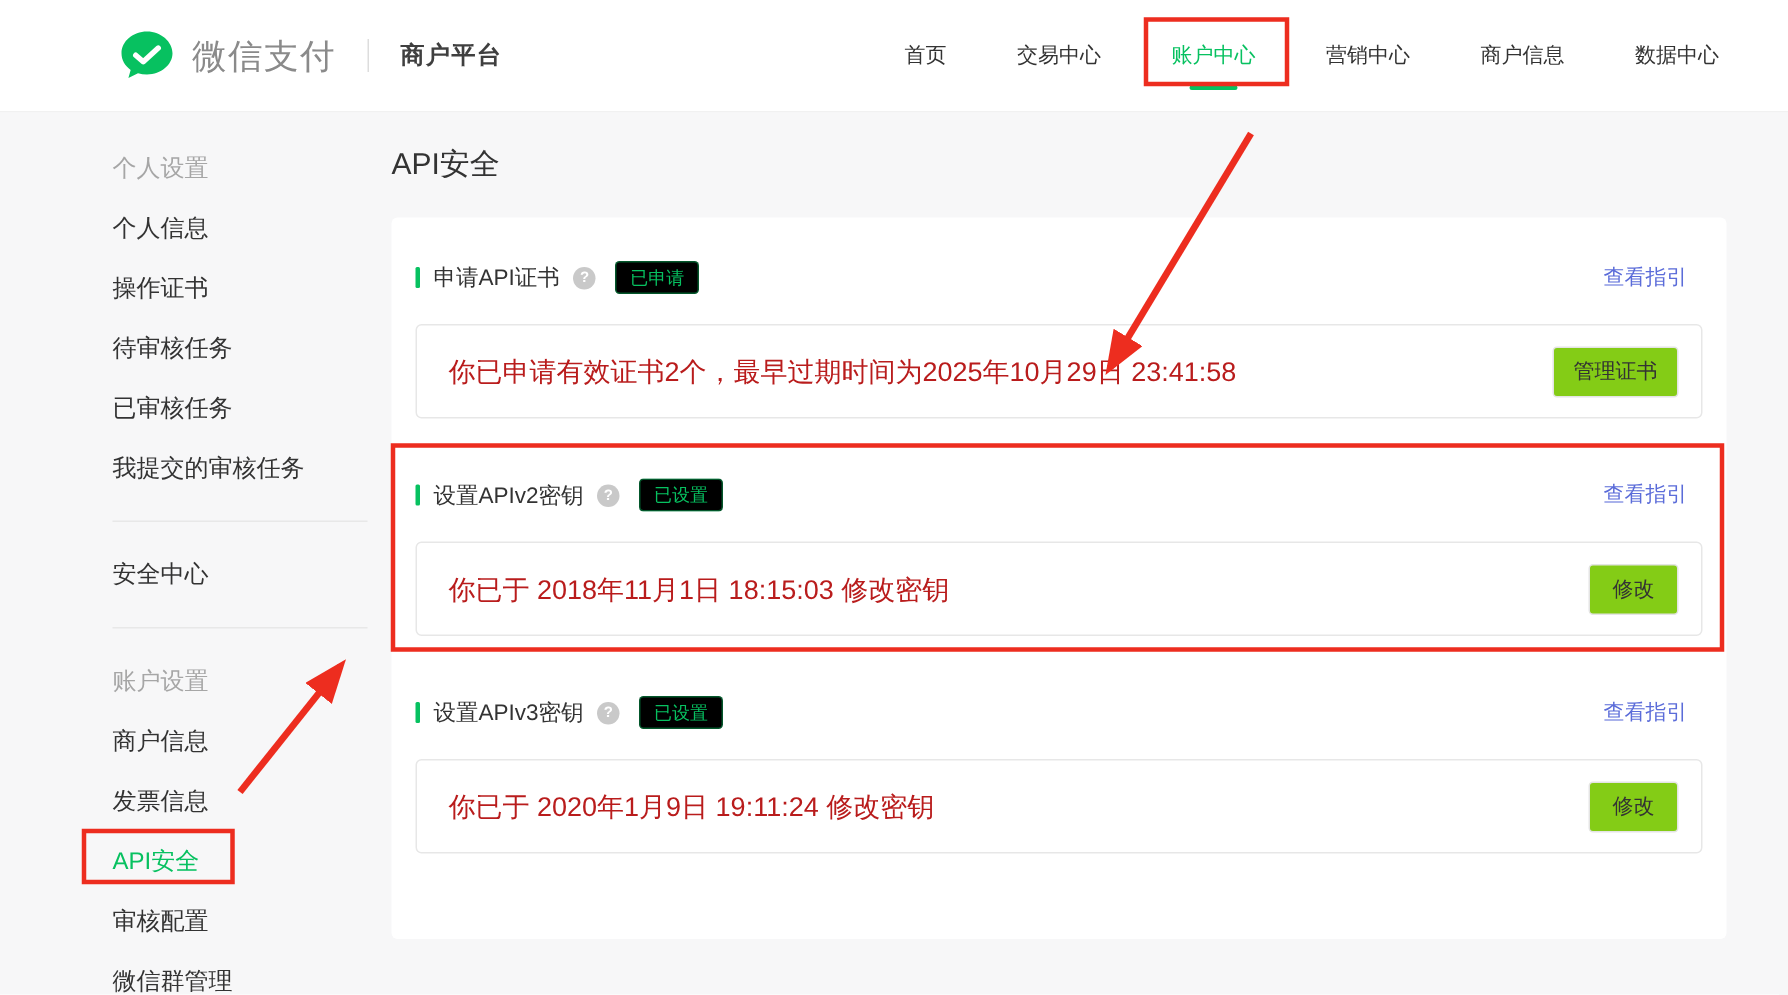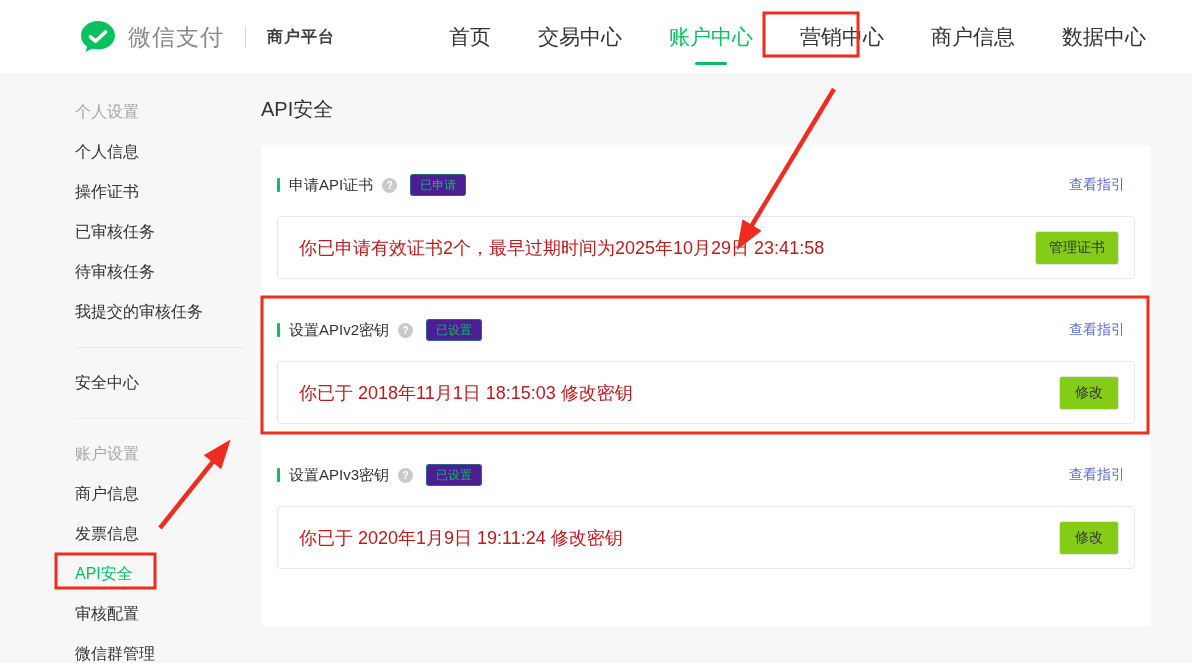--- a/index.html
+++ b/index.html
@@ -20,21 +20,21 @@
     height:75px;background:#fff;border-bottom:1px solid #f1f1f1;
     display:flex;padding:0 44px 0 80px;
   }
   .logo-group{display:flex;align-items:center;}
   .logo-mark{width:36px;height:34px;flex:0 0 auto;}
   .logo-text{font-size:23px;color:#8a8a8a;margin-left:12px;letter-spacing:1px;}
   .logo-sep{width:1px;height:22px;background:#ddd;margin:0 21px;}
   .portal-label{font-size:16px;color:#3f3f3f;font-weight:bold;letter-spacing:1px;}
   .topnav{margin-left:auto;display:flex;gap:43px;align-items:center;}
   .topnav .nav-item{
-    font-size:21px;color:#333;cursor:pointer;position:relative;
+    font-size:14px;color:#333;cursor:pointer;position:relative;
     padding:10px 2px;white-space:nowrap;
   }
   .topnav .nav-item.active{color:var(--green);}
   .topnav .nav-item.active::after{
     content:"";position:absolute;left:50%;transform:translateX(-50%);
     bottom:-4px;width:32px;height:3px;background:var(--green);border-radius:2px;
   }
   
   .content-row{display:flex;align-items:flex-start;}
   .sidebar{width:261px;flex:0 0 auto;padding:17px 0 0 75px;}
@@ -57,21 +57,21 @@
   .sec-head{display:flex;align-items:center;height:22px;padding-right:10px;}
   .accent-bar{width:3px;height:14px;background:var(--green);border-radius:1px;margin-right:9px;}
   .sec-title{font-size:15px;color:#333;font-weight:500;}
   .help-icon{
     width:15px;height:15px;border-radius:50%;background:#c9c9c9;color:#fff;
     font-size:10px;font-weight:bold;display:flex;align-items:center;justify-content:center;
     margin-left:9px;cursor:pointer;
   }
   .status-badge{
     margin-left:13px;font-size:12px;color:var(--green);
-    border:1px solid rgba(7,193,96,.45);background:#4c1d95;
+    border:1px solid rgba(7,193,96,.45);background:#000000;
     border-radius:3px;padding:3px 9px;line-height:14px;
   }
   .spacer{flex:1;}
   .guide-link{font-size:14px;color:var(--link);cursor:pointer;text-decoration:none;}
   .info-box{
     margin-top:20px;height:63px;border:1px solid #e7e7e7;border-radius:4px;
     display:flex;align-items:center;padding:0 15px 0 21px;
   }
   .info-text{font-size:18px;color:#b91c1c;flex:1;}
   .action-btn{
@@ -108,22 +108,22 @@
     <span class="nav-item">数据中心</span>
   </nav>
 </header>
 
 <div class="content-row">
 
   <aside class="sidebar">
     <div class="side-item side-header">个人设置</div>
     <div class="side-item">个人信息</div>
     <div class="side-item">操作证书</div>
+    <div class="side-item">待审核任务</div>
     <div class="side-item">已审核任务</div>
-    <div class="side-item">待审核任务</div>
     <div class="side-item">我提交的审核任务</div>
     <div class="side-divider"></div>
     <div class="side-item">安全中心</div>
     <div class="side-divider"></div>
     <div class="side-item side-header">账户设置</div>
     <div class="side-item">商户信息</div>
     <div class="side-item">发票信息</div>
     <div class="side-item active">API安全</div>
     <div class="side-item">审核配置</div>
     <div class="side-item">微信群管理</div>

